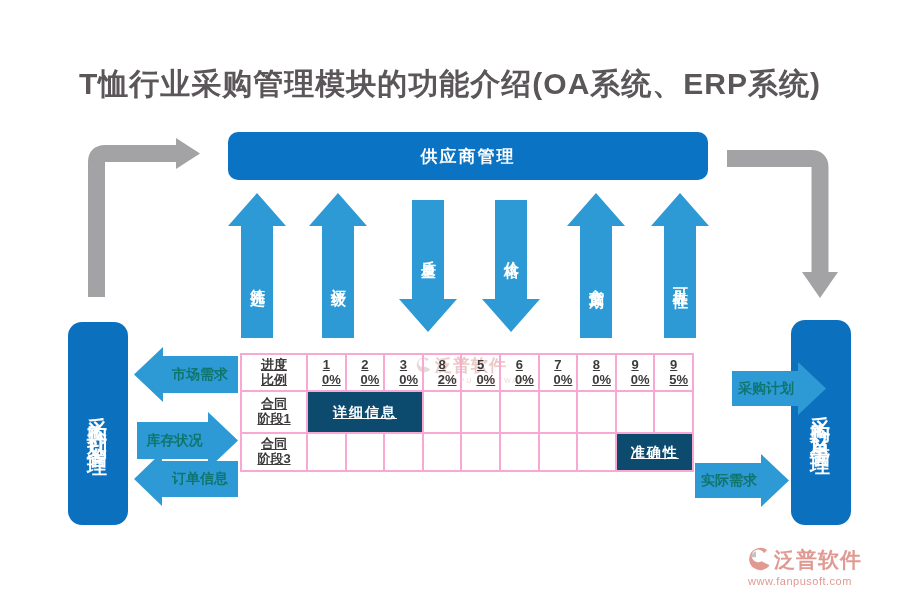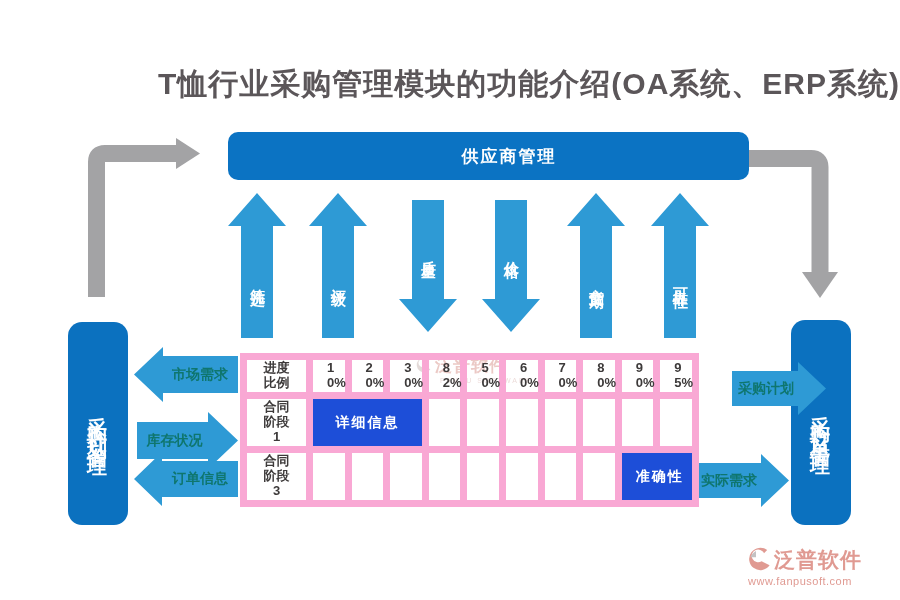--- a/index.html
+++ b/index.html
@@ -1,45 +1,45 @@
 <!DOCTYPE html>
 <html><head>
 <meta charset="utf-8">
 <style>
   html,body{margin:0;padding:0;background:#fff;}
   .canvas{position:relative;width:900px;height:600px;background:#ffffff;overflow:hidden;
           font-family:"Liberation Sans", sans-serif;}
-  .title{position:absolute;top:64px;left:0;width:900px;text-align:right;
+  .title{position:absolute;top:64px;left:0;width:900px;text-align:center;
          font-size:30px;font-weight:bold;color:#5b5659;letter-spacing:1px;}
   .supplier{position:absolute;left:228px;top:132px;width:480px;height:48px;background:#0b73c3;
             border-radius:10px;display:flex;align-items:center;justify-content:center;
-            color:#fff;font-size:17px;font-weight:bold;letter-spacing:2px;padding-left:41px;}
+            color:#fff;font-size:17px;font-weight:bold;letter-spacing:2px;}
   .side-box{position:absolute;width:60px;background:#0b71bf;border-radius:14px;
             display:flex;align-items:center;justify-content:center;}
   .side-box.leftb{left:68px;top:322px;height:203px;}
   .side-box.rightb{left:791px;top:320px;height:205px;}
   .vtext{writing-mode:vertical-rl;text-orientation:upright;color:#fff;font-size:20px;
          font-weight:bold;letter-spacing:8px;}
   .v-arrow{position:absolute;width:58px;}
   .v-label{position:absolute;left:0;right:0;display:flex;align-items:center;justify-content:center;}
   .v-label.up{top:33px;bottom:4px;}
   .v-label.down{top:4px;bottom:33px;}
   .v-label span{writing-mode:vertical-rl;text-orientation:upright;color:#fff;
                 font-weight:bold;font-size:15px;letter-spacing:3px;}
   .h-arrow{position:absolute;}
   .h-arrow .h-label{position:absolute;top:0;bottom:0;left:0;right:0;display:flex;
                     align-items:center;justify-content:center;color:#0f766e;font-weight:bold;font-size:14px;}
   .h-arrow.dir-left .h-label{padding-left:28px;}
   .h-arrow.dir-right .h-label{padding-right:26px;}
   .ptable{position:absolute;left:240px;top:353px;width:452px;border-collapse:collapse;
           table-layout:fixed;z-index:2;}
-  .ptable td{border:7px solid #f9a8d4;text-align:center;vertical-align:middle;
+  .ptable td{border:2px solid #f9a8d4;text-align:center;vertical-align:middle;
              padding:1px 14px;line-height:1.15;background:transparent;
-             font-size:13px;font-weight:bold;color:#3d3a3a;word-break:break-all;}
-  .ptable td.fill{background:#1d4ed8;color:#fff;font-size:14px;letter-spacing:2px;word-break:keep-all;}
+             font-size:13px;font-weight:bold;color:#3d3a3a;word-break:break-all;text-decoration:underline;}
+  .ptable td.fill{background:#0c4a6e;color:#fff;font-size:14px;letter-spacing:2px;word-break:keep-all;}
   .gray-arrow{position:absolute;z-index:0;}
   .watermark{position:absolute;left:416px;top:354px;z-index:1;opacity:0.5;width:130px;
              color:#d9958d;text-align:left;}
   .watermark .wm-row{display:flex;align-items:center;gap:3px;}
   .watermark .wm-name{font-size:17px;font-weight:bold;letter-spacing:1px;}
   .watermark .wm-sub{font-size:7px;letter-spacing:2px;color:#d9b7b2;margin-left:24px;}
   .logo{position:absolute;left:748px;top:546px;width:145px;z-index:3;color:#e09a92;}
   .logo .lg-row{display:flex;align-items:center;gap:2px;}
   .logo .lg-name{font-size:21px;font-weight:bold;letter-spacing:1px;}
   .logo .lg-url{font-size:11px;font-weight:normal;letter-spacing:0.5px;margin-top:1px;}

